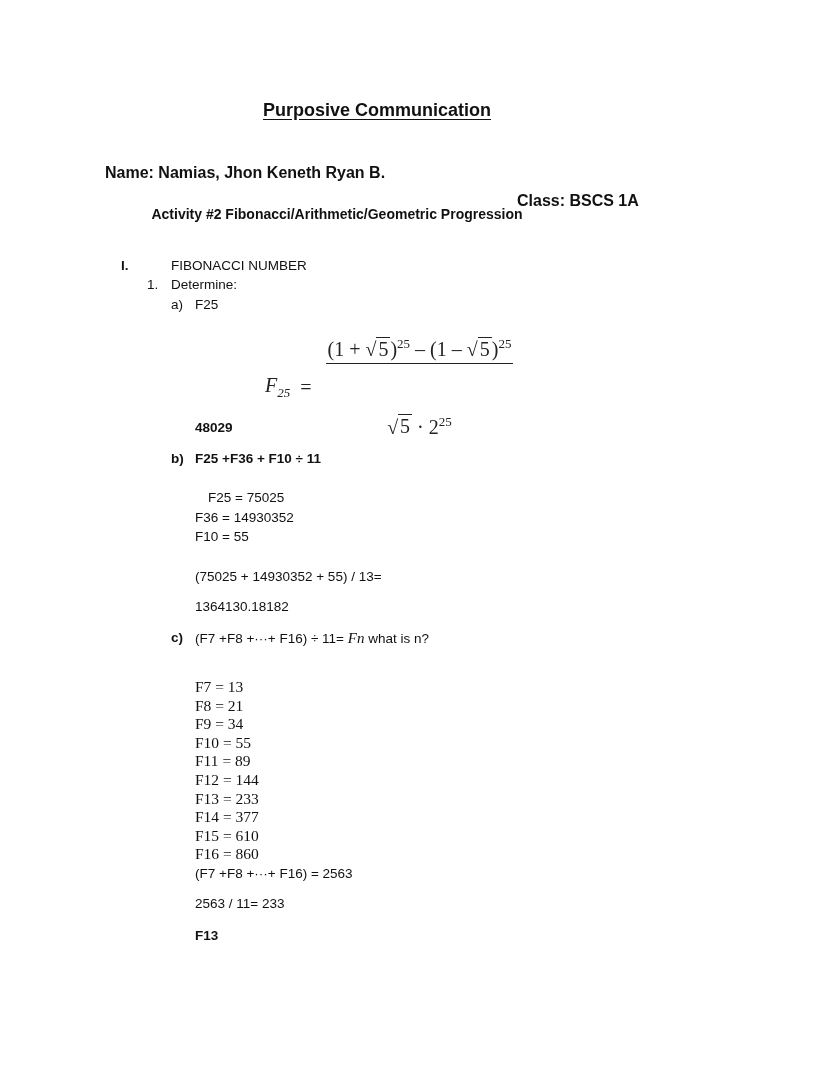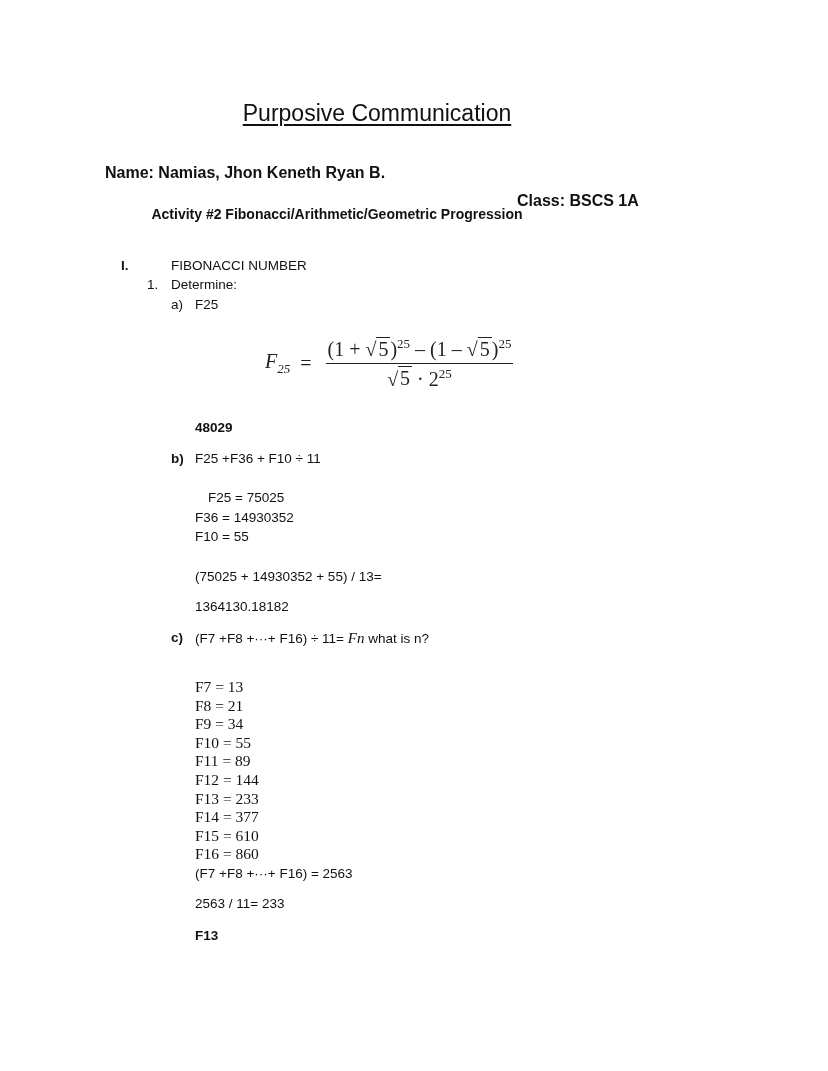--- a/index.html
+++ b/index.html
@@ -1,28 +1,28 @@
 <!DOCTYPE html>
 <html><head>
   <meta charset="utf-8">
   <style>
     html, body { margin: 0; padding: 0; background: #ffffff; }
     body { width: 828px; height: 1071px; position: relative; overflow: hidden; color: #111; font-family: "Liberation Sans", sans-serif; }
     .abs { position: absolute; white-space: nowrap; }
-    .title { left: 0; width: 754px; top: 100px; text-align: center; font-size: 23px; font-weight: normal; }
+    .title { left: 0; width: 754px; top: 100px; text-align: center; font-size: 18px; font-weight: bold; }
     .title span { text-decoration: underline; text-underline-offset: 3px; }
     .hdr { font-size: 16px; font-weight: bold; top: 164px; }
     .activity { left: 0; width: 674px; top: 206px; text-align: center; font-size: 14px; font-weight: bold; padding-left: 0; }
     .body-text { font-size: 13.5px; }
     .bold { font-weight: bold; }
     .serif { font-family: "Liberation Serif", serif; }
     .italic { font-style: italic; }
     .flist { font-family: "Liberation Serif", serif; font-size: 15.5px; line-height: 18.6px; left: 195px; top: 678px; }
     .formula { left: 265px; top: 336px; font-family: "Liberation Serif", serif; font-size: 20px; display: flex; align-items: center; color: #222; }
-    .frac { display: inline-flex; flex-direction: column; align-items: center; margin-left: 14px; }
+    .frac { display: inline-flex; flex-direction: column; align-items: center; margin-left: 14px; gap: 48px; }
     .num { padding: 0 2px 2px; border-bottom: 1px solid #222; }
     .den { padding-top: 2px; }
     sup { font-size: 13px; }
     sub { font-size: 13px; }
     .sqrt { border-top: 1px solid #222; padding: 0 2px; }
   </style>
 </head>
 <body>
 
 <div class="abs title"><span>Purposive Communication</span></div>
@@ -45,21 +45,21 @@
   <span style="margin-left:10px;">=</span>
   <span class="frac">
     <span class="num"><span>(1 + √</span><span class="sqrt">5</span><span>)</span><sup>25</sup><span> – (1 – √</span><span class="sqrt">5</span><span>)</span><sup>25</sup></span>
     <span class="den"><span>√</span><span class="sqrt">5</span><span> · 2</span><sup>25</sup></span>
   </span>
 </div>
 
 <div class="abs body-text bold" style="left:195px;top:420px;">48029</div>
 
 <div class="abs body-text bold" style="left:171px;top:451px;">b)</div>
-<div class="abs body-text" style="left:195px;top:451px;">F25 +F36 + F10 ÷ 11</div>
+<div class="abs body-text" style="left:195px;top:451px;font-weight:bold;">F25 +F36 + F10 ÷ 11</div>
 
 <div class="abs body-text" style="left:208px;top:490px;">F25 = 75025</div>
 <div class="abs body-text" style="left:195px;top:510px;">F36 = 14930352</div>
 <div class="abs body-text" style="left:195px;top:529px;">F10 = 55</div>
 
 <div class="abs body-text" style="left:195px;top:569px;">(75025 + 14930352 + 55) / 13=</div>
 <div class="abs body-text" style="left:195px;top:599px;">1364130.18182</div>
 
 <div class="abs body-text bold" style="left:171px;top:630px;">c)</div>
 <div class="abs body-text" style="left:195px;top:630px;"><span>(F7 +F8 +···+ F16) ÷ 11= </span><span class="serif italic" style="font-size:15px;">Fn</span><span> what is n?</span></div>

